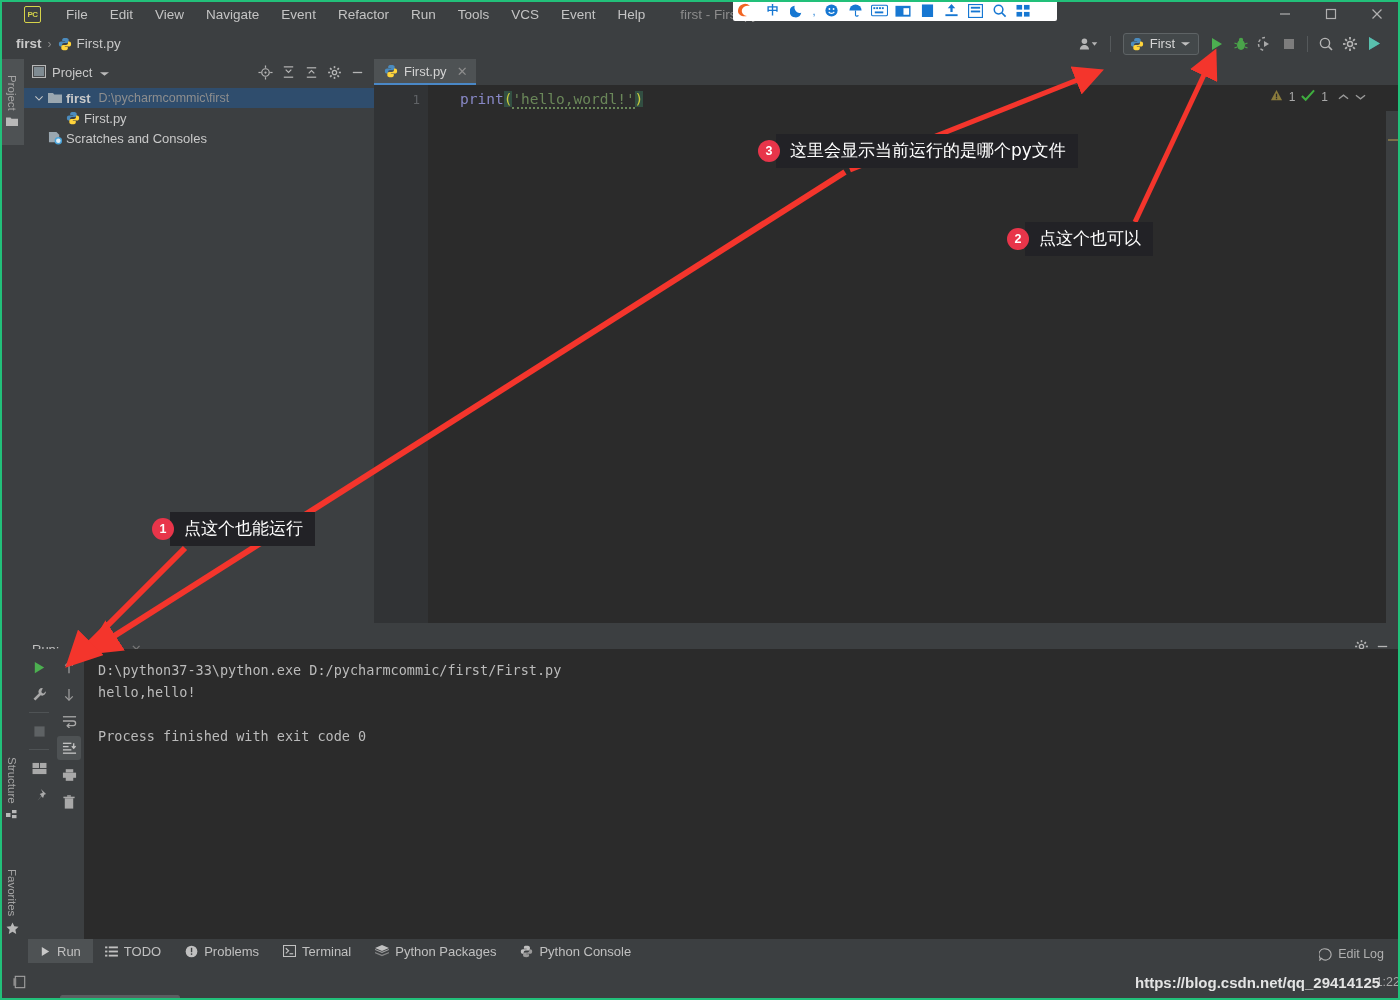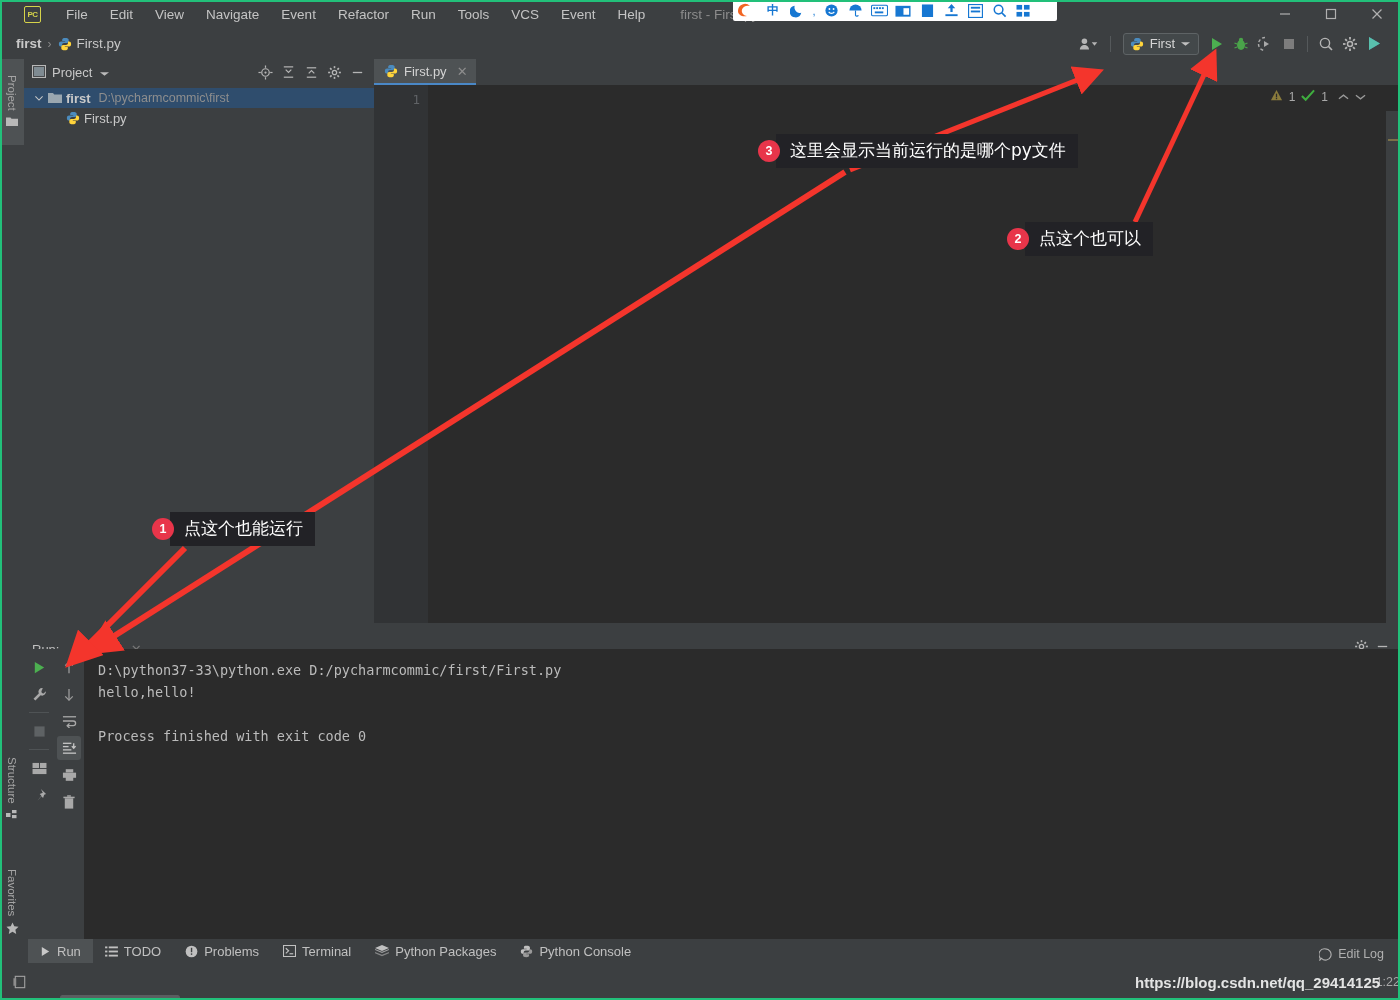--- a/index.html
+++ b/index.html
@@ -377,40 +377,51 @@
         <span class="ticon">
           <svg width="14" height="14" viewBox="0 0 16 16">
             <path d="M8 1c-2 0-3.2.5-3.2 2v1.6h3.4v.5H3.5C2 5.1 1 6 1 8s1 2.9 2.5 2.9h1.1V9.2c0-1.3 1-2.3 2.3-2.3h3.3c1.1 0 2-.9 2-2V3c0-1.3-1.2-2-4.2-2z" fill="#4b8bbe"></path>
             <path d="M8 15c2 0 3.2-.5 3.2-2v-1.6H7.8v-.5h4.7C14 10.9 15 10 15 8s-1-2.9-2.5-2.9h-1.1v1.7c0 1.3-1 2.3-2.3 2.3H5.8c-1.1 0-2 .9-2 2V13c0 1.3 1.2 2 4.2 2z" fill="#ffd43b"></path>
           </svg>
         </span>
         <span class="tlabel">First.py</span>
       </div>
 
 
+      <div class="trow" style="padding-left:22px;">
+        <span class="ticon">
+          <svg width="15" height="14" viewBox="0 0 16 15">
+              <path d="M1 1h8l3 3v8H1z" fill="#9aa7b0"></path>
+              <circle cx="11" cy="10.5" r="4" fill="#4aa3d8"></circle>
+              <circle cx="11" cy="10.5" r="2.4" fill="#dfeef7"></circle>
+            </svg>
+        </span>
+        <span class="tlabel">Scratches and Consoles</span>
+      </div>
     </div>
   </div>
 
   <div class="editor">
     <div class="tabstrip">
       <div class="etab">
         <svg width="14" height="14" viewBox="0 0 16 16">
           <path d="M8 1c-2 0-3.2.5-3.2 2v1.6h3.4v.5H3.5C2 5.1 1 6 1 8s1 2.9 2.5 2.9h1.1V9.2c0-1.3 1-2.3 2.3-2.3h3.3c1.1 0 2-.9 2-2V3c0-1.3-1.2-2-4.2-2z" fill="#4b8bbe"></path>
           <path d="M8 15c2 0 3.2-.5 3.2-2v-1.6H7.8v-.5h4.7C14 10.9 15 10 15 8s-1-2.9-2.5-2.9h-1.1v1.7c0 1.3-1 2.3-2.3 2.3H5.8c-1.1 0-2 .9-2 2V13c0 1.3 1.2 2 4.2 2z" fill="#ffd43b"></path>
         </svg>
         <span>First.py</span>
         <span class="x">✕</span>
       </div>
     </div>
 
     <div class="code-area">
       <div class="gutter">
         <span>1</span>
       </div>
       <div class="codecol">
+        <div class="codeline"><span class="k-fn">print</span><span class="k-paren hl-char">(</span><span class="k-str squiggle">'hello,wordl!'</span><span class="k-paren hl-char">)</span></div>
 
         <div class="inspect">
           <span>
             <svg width="13" height="13" viewBox="0 0 14 14">
                 <path d="M7 1l6 11H1z" fill="#8a7b3c"></path>
                 <rect x="6.3" y="5" width="1.4" height="4" fill="#2b2b2b"></rect>
                 <rect x="6.3" y="9.6" width="1.4" height="1.4" fill="#2b2b2b"></rect>
               </svg>
           </span>
           <span class="insp-n">1</span>

